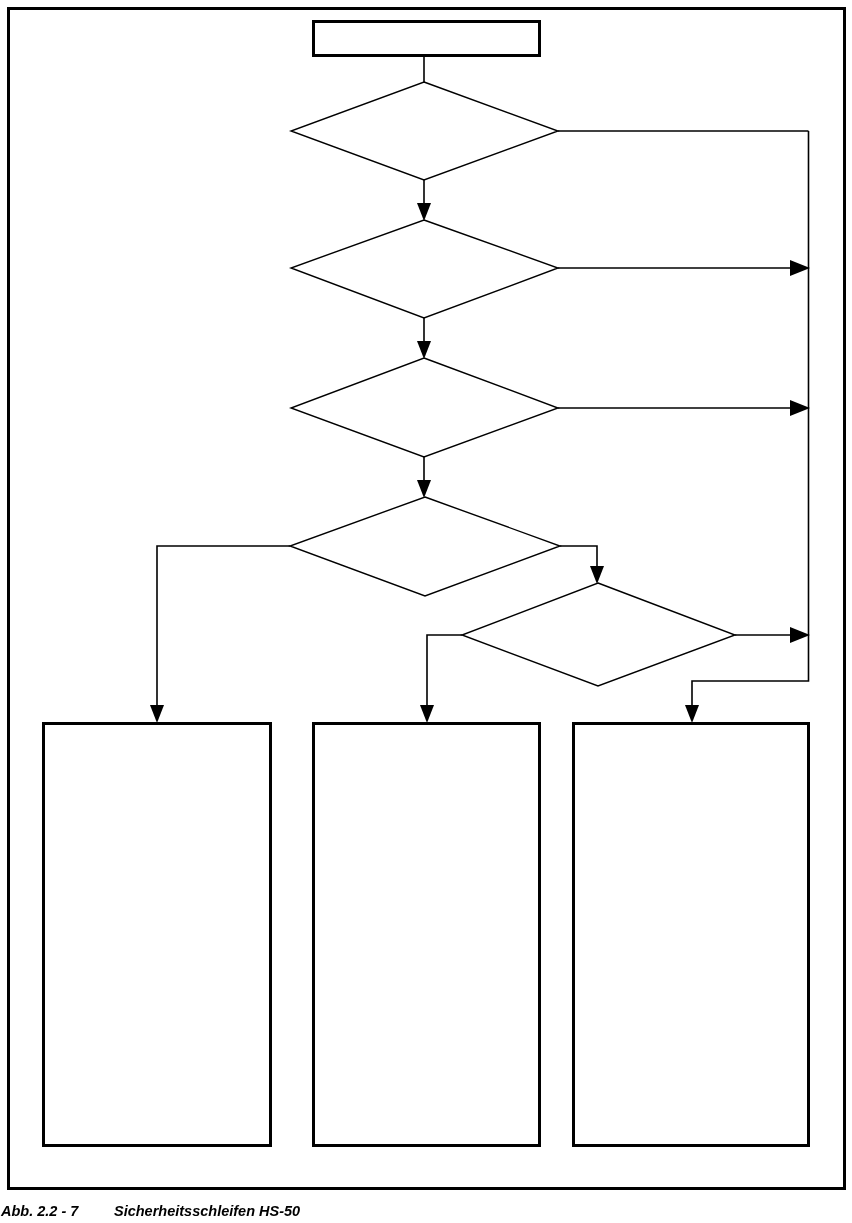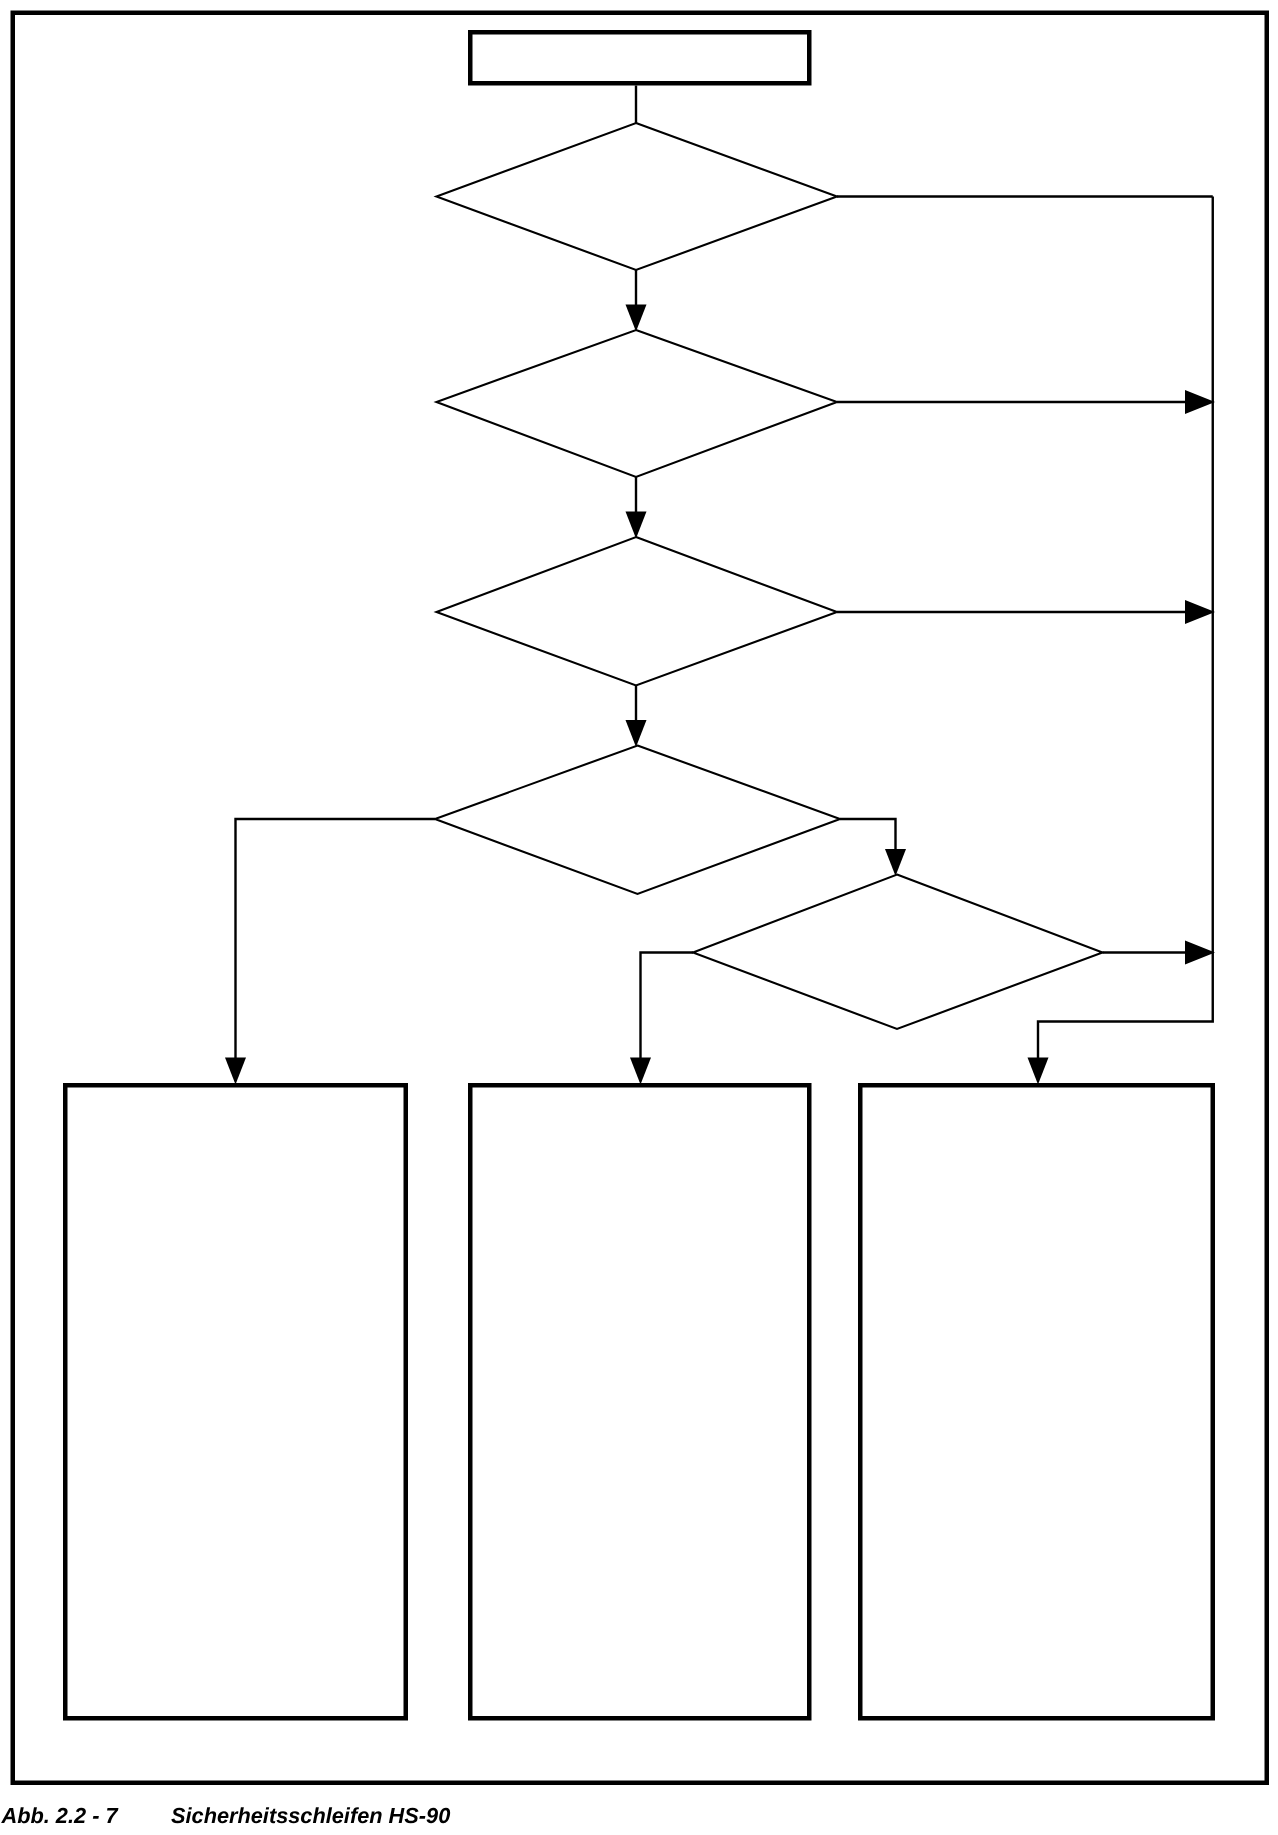--- a/index.html
+++ b/index.html
@@ -151,16 +151,16 @@
 
     <g>
       <rect x="573.5" y="723.5" width="235" height="422" fill="#ffffff" stroke="#000000" stroke-width="3"></rect>
       <text class="node-text" x="691" y="740" text-anchor="middle"></text>
     </g>
 
   </svg>
 
   <div class="caption">
     <span class="cap-label">Abb. 2.2 - 7</span>
-    <span class="cap-text">Sicherheitsschleifen HS-90</span>
+    <span class="cap-text">Sicherheitsschleifen HS-50</span>
   </div>
 
 </div>
 
 </body></html>

